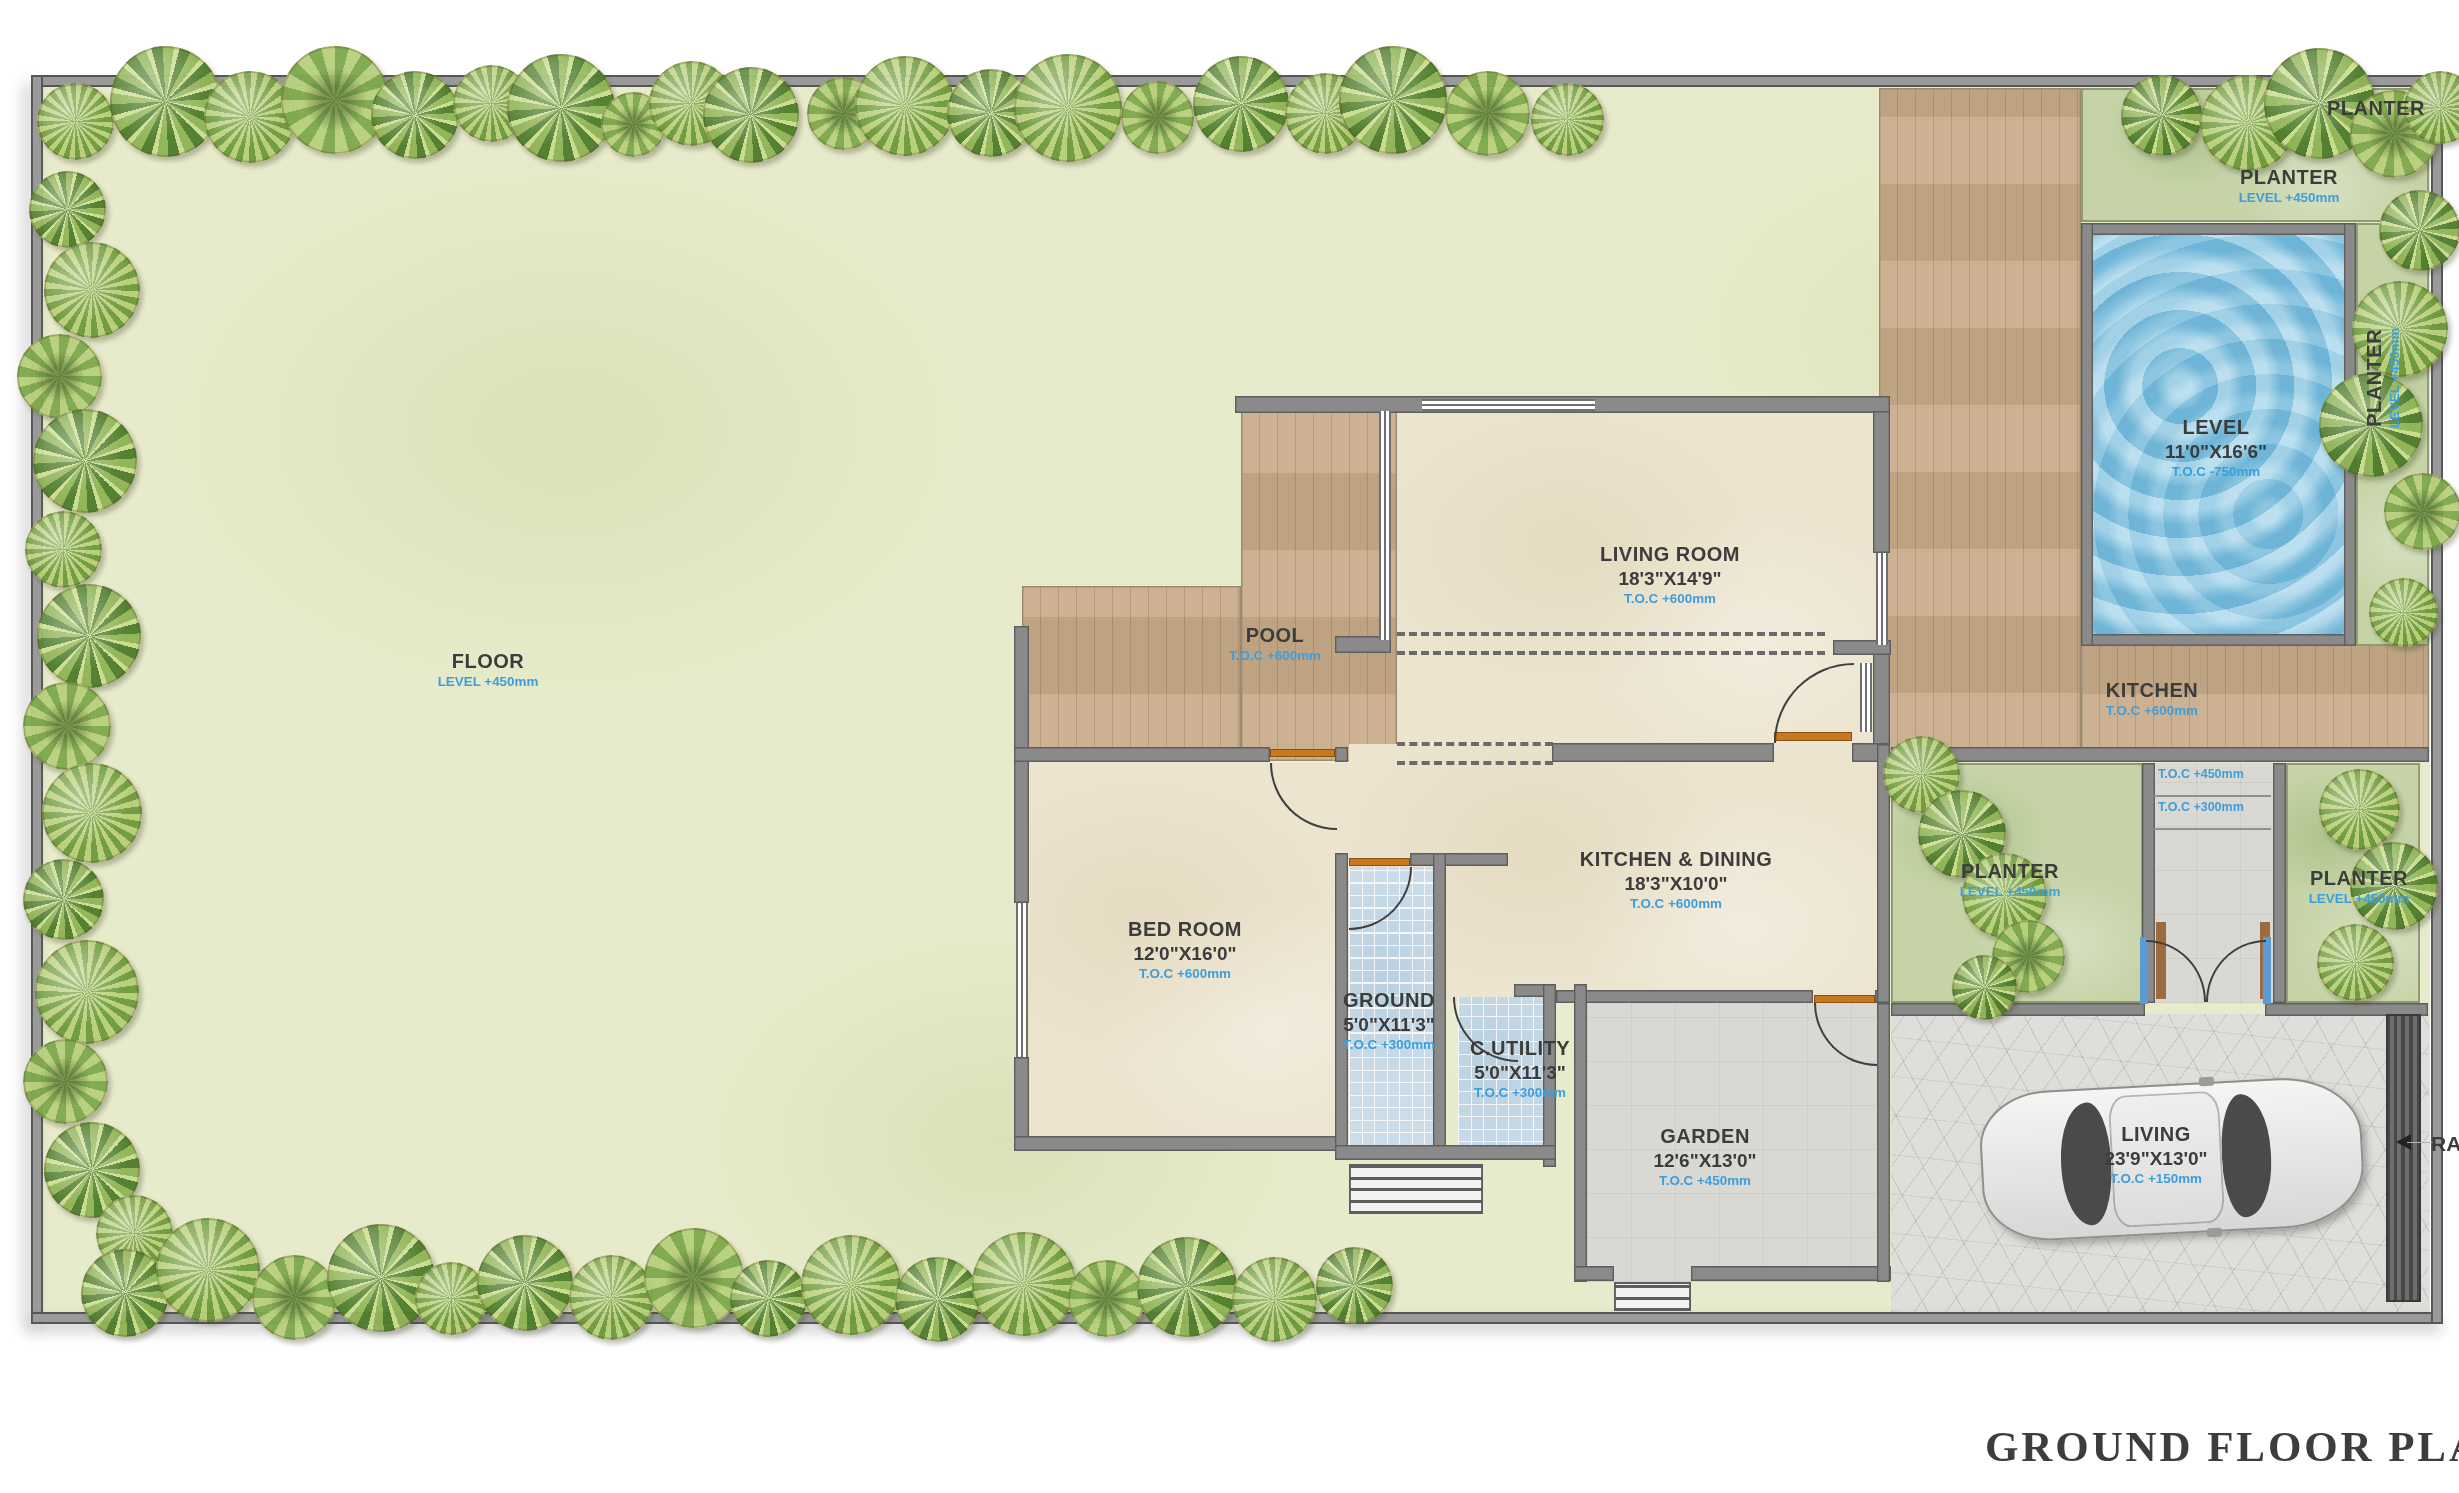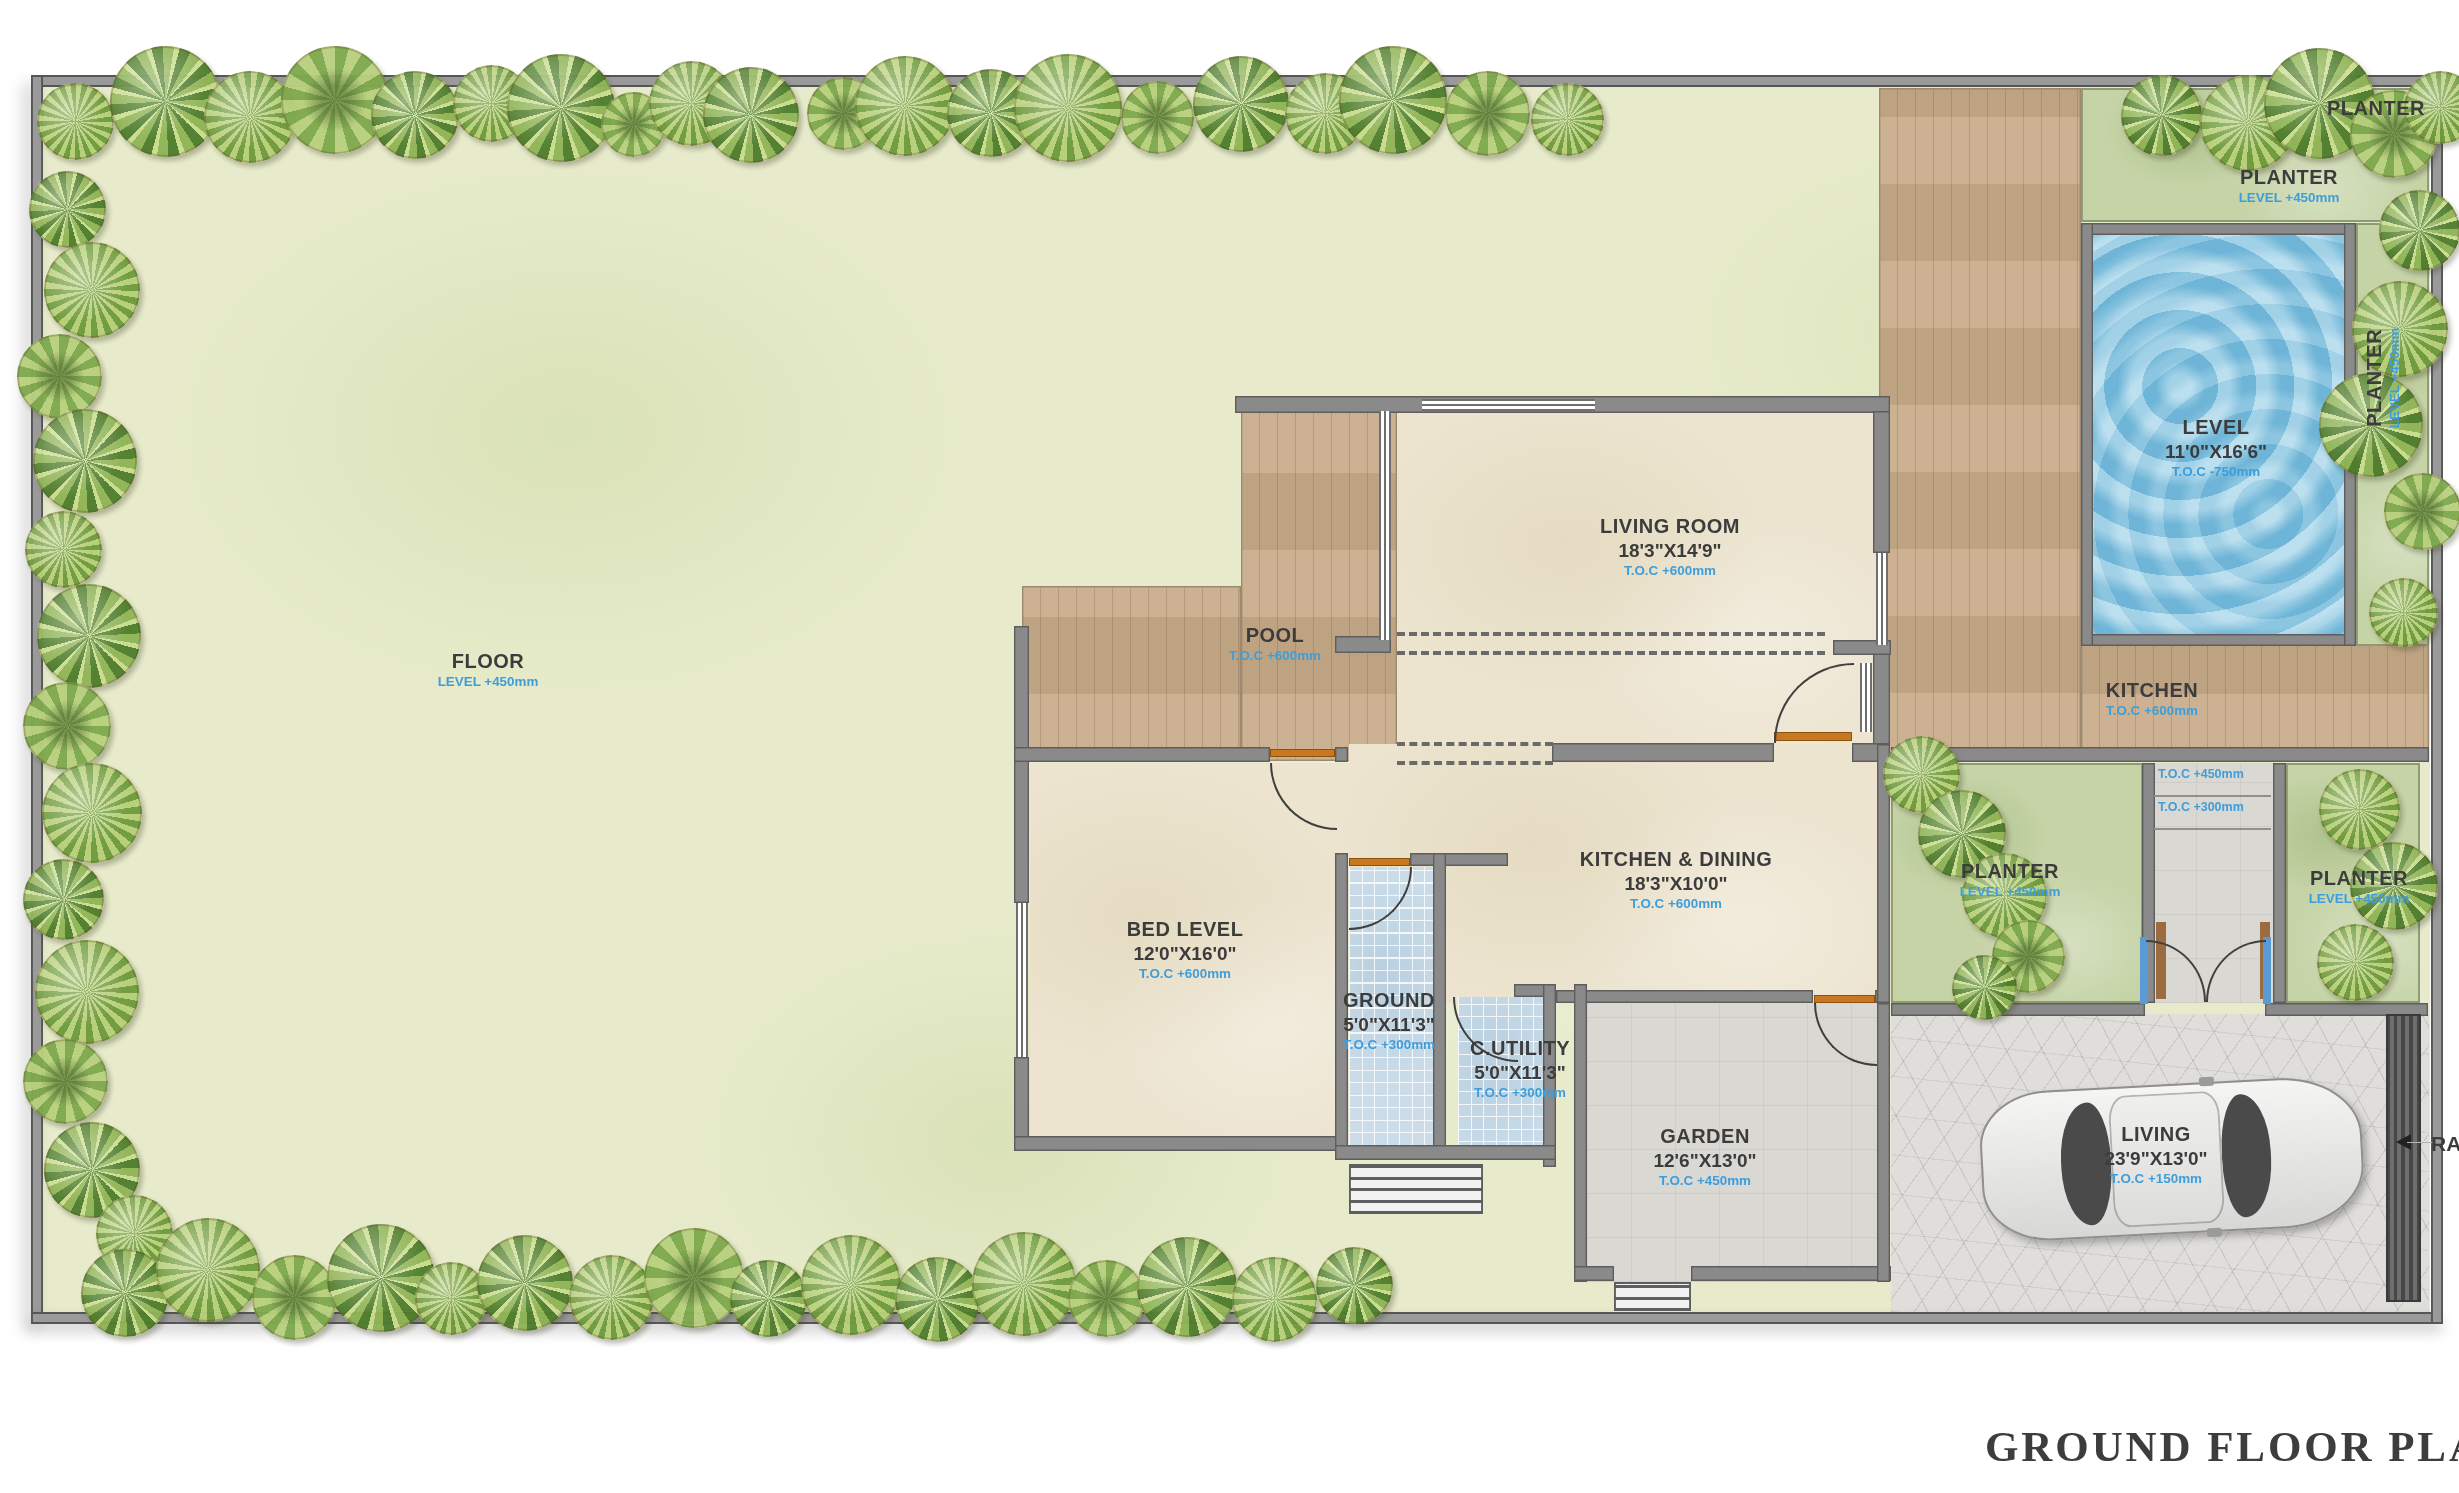--- a/index.html
+++ b/index.html
@@ -210,36 +210,36 @@
   </div>
 
   <div class="lbl" style="left:488px;top:649px;">
     <span class="n">FLOOR</span>
     <span class="t">LEVEL +450mm</span>
   </div>
   <div class="lbl" style="left:1275px;top:623px;">
     <span class="n">POOL</span>
     <span class="t">T.O.C +600mm</span>
   </div>
-  <div class="lbl" style="left:1670px;top:514px;">
+  <div class="lbl" style="left:1670px;top:542px;">
     <span class="n">LIVING ROOM</span>
     <span class="d">18'3"X14'9"</span>
     <span class="t">T.O.C +600mm</span>
   </div>
   <div class="lbl" style="left:2216px;top:415px;">
     <span class="n">LEVEL</span>
     <span class="d">11'0"X16'6"</span>
     <span class="t">T.O.C -750mm</span>
   </div>
   <div class="lbl" style="left:2152px;top:678px;">
     <span class="n">KITCHEN</span>
     <span class="t">T.O.C +600mm</span>
   </div>
   <div class="lbl" style="left:1185px;top:917px;">
-    <span class="n">BED LEVEL</span>
+    <span class="n">BED ROOM</span>
     <span class="d">12'0"X16'0"</span>
     <span class="t">T.O.C +600mm</span>
   </div>
   <div class="lbl" style="left:1389px;top:988px;">
     <span class="n">GROUND</span>
     <span class="d">5'0"X11'3"</span>
     <span class="t">T.O.C +300mm</span>
   </div>
   <div class="lbl" style="left:1520px;top:1036px;">
     <span class="n">C.UTILITY</span>

